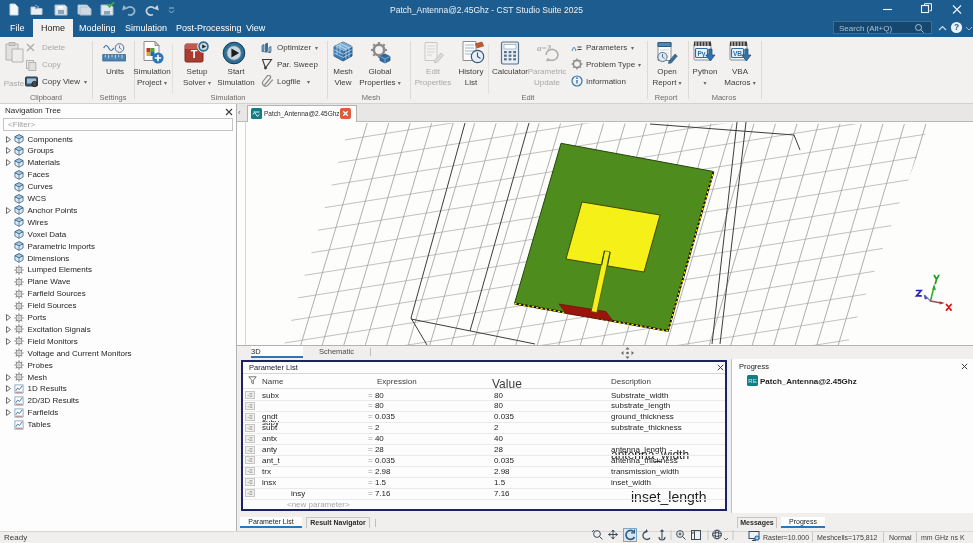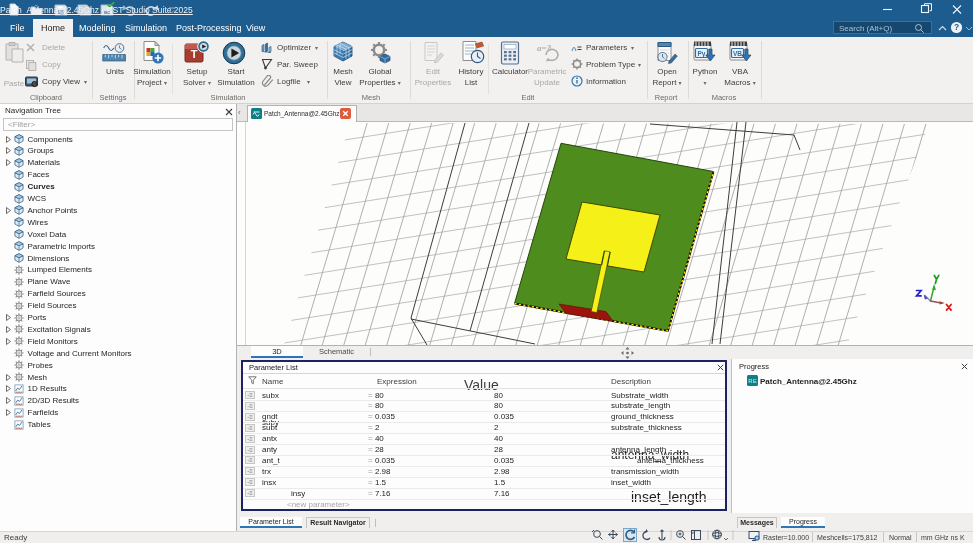--- a/index.html
+++ b/index.html
@@ -33,21 +33,21 @@
       <path d="M97,3 h10 l2,2 v8 h-12 z" fill="#dfe7ee" stroke="#a9bccb"></path>
       <rect x="100" y="9" width="6" height="3.6" fill="#8aa5ba" stroke="none"></rect>
       <path d="M103,2 l2.6,2.8 4.5,-4.6" stroke="#3fae3f" stroke-width="1.8" fill="none"></path>
       <path d="M122.5,6.5 a4.5,4 0 1,1 1.5,6" stroke="#9fb7c9" stroke-width="1.7" fill="none"></path>
       <path d="M119.5,3 l3.6,3.8 -5,1.6 z" fill="#9fb7c9" stroke="none"></path>
       <path d="M150.5,6.5 a4.5,4 0 1,0 -1.5,6" stroke="#c8d5df" stroke-width="1.7" fill="none"></path>
       <path d="M153.5,3 l-3.6,3.8 5,1.6 z" fill="#c8d5df" stroke="none"></path>
       <path d="M165,6 h5 M165,8.5 l2.5,2.5 2.5,-2.5" stroke="#9fb7c9" stroke-width="1" fill="none"></path>
     </g>
   </svg>
-<div class="ab" style="left:0;top:4.5px;width:973px;text-align:left;color:#eef2f6;font-size:8.5px;text-decoration:underline;">Patch_Antenna@2.45Ghz - CST Studio Suite 2025</div>
+<div class="ab" style="left:0;top:4.5px;width:973px;text-align:center;color:#eef2f6;font-size:8.5px;">Patch_Antenna@2.45Ghz - CST Studio Suite 2025</div>
 <svg class="ab" style="left:875px;top:0" width="98" height="19" viewBox="0 0 98 19">
     <g stroke="#f2f6fa" fill="none" stroke-width="1.1">
       <path d="M8,9.5 h9"></path>
       <rect x="46.5" y="5.5" width="7" height="7"></rect>
       <path d="M49.5,5.5 v-1.8 h7 v7 h-1.8" stroke-width="1"></path>
       <path d="M78,5.5 l8,8 m0,-8 l-8,8"></path>
     </g>
   </svg>
 <div class="ab" style="left:0;top:19px;width:973px;height:18px;background:#1d5c8e;"></div>
 <div class="ab tt" style="left:10px;top:23px;">File</div>
@@ -330,21 +330,21 @@
   </div>
 <div class="ab tree" style="left:27.5px;top:170.2px;">Faces</div>
 <div class="ab" style="left:14px;top:181.6px;width:10px;height:10px;">
     <svg width="10" height="10" viewBox="0 0 22 22" style="position:absolute;left:0;top:0">
 <path d="M11,1.5 L20,6 V15.5 L11,20.5 L2,15.5 V6 Z" fill="#dce8f2" stroke="#2e5a80" stroke-width="1.6"></path>
 <path d="M2,6 L11,10.5 L20,6" fill="none" stroke="#2e5a80" stroke-width="1.4"></path>
 <path d="M11,10.5 V20.5" stroke="#2e5a80" stroke-width="1.4"></path>
 <path d="M2,6 L11,10.5 20,6 11,1.5 Z" fill="#a8c8e0" stroke="#2e5a80" stroke-width="1.4"></path>
     </svg>
   </div>
-<div class="ab tree" style="left:27.5px;top:182.1px;font-weight:bold;">Curves</div>
+<div class="ab tree" style="left:27.5px;top:182.1px;">Curves</div>
 <div class="ab" style="left:14px;top:193.5px;width:10px;height:10px;">
     <svg width="10" height="10" viewBox="0 0 22 22" style="position:absolute;left:0;top:0">
 <path d="M11,1.5 L20,6 V15.5 L11,20.5 L2,15.5 V6 Z" fill="#dce8f2" stroke="#2e5a80" stroke-width="1.6"></path>
 <path d="M2,6 L11,10.5 L20,6" fill="none" stroke="#2e5a80" stroke-width="1.4"></path>
 <path d="M11,10.5 V20.5" stroke="#2e5a80" stroke-width="1.4"></path>
 <path d="M2,6 L11,10.5 20,6 11,1.5 Z" fill="#a8c8e0" stroke="#2e5a80" stroke-width="1.4"></path>
     </svg>
   </div>
 <div class="ab tree" style="left:27.5px;top:194.0px;">WCS</div>
 <svg class="ab" style="left:6px;top:206.9px" width="5" height="7" viewBox="0 0 5 7">
@@ -658,21 +658,21 @@
 <path d="M693.5,179 L688,173.5" stroke="#8888d8" stroke-width="1.5"></path>
 <path d="M690.8,176.4 l-4.2,-4.2 1.2,5.2 z" fill="#4a4ac0" stroke="none"></path>
 <path d="M679.5,168.5 h4.6 l-4.6,5.4 h4.6" stroke="#2222cc" stroke-width="1.7"></path>
 <path d="M693.5,179 L704,181" stroke="#995050" stroke-width="1.5"></path>
 <path d="M702.4,179.3 l5.4,1.6 -5,1.6 z" fill="#9a4040" stroke="none"></path>
 <path d="M709.5,182.5 l4.6,5.6 m0,-5.6 l-4.6,5.6" stroke="#e01010" stroke-width="1.7"></path>
 </g>
 </svg>
 <div class="ab" style="left:245px;top:122px;width:1px;height:223px;background:#d8d6d4;"></div>
 <div class="ab" style="left:237px;top:345px;width:736px;height:14px;background:#f0efee;border-top:1px solid #b4b2b0;box-sizing:border-box;"></div>
-<div class="ab" style="left:251px;top:346px;width:52px;height:12px;background:#fdfdfd;border-bottom:2px solid #2e75b6;box-sizing:border-box;text-align:center;font-size:7.5px;color:#1e1e1e;line-height:11px;">3D</div>
+<div class="ab" style="left:251px;top:346px;width:52px;height:12px;background:#fdfdfd;border-bottom:2px solid #2e75b6;box-sizing:border-box;font-size:7.5px;color:#1e1e1e;line-height:11px;">3D</div>
 <div class="ab" style="left:305px;top:346px;width:63px;height:12px;text-align:center;font-size:7.5px;color:#4a4a4a;line-height:12px;">Schematic</div>
 <div class="ab" style="left:370px;top:348px;width:1px;height:8px;background:#c0bebc;"></div>
 <svg class="ab" style="left:621px;top:347px" width="13" height="12" viewBox="0 0 13 12">
 <g fill="#6a6866">
       <path d="M6.5,0 l2,2.5 h-4 z"></path>
       <path d="M6.5,12 l2,-2.5 h-4 z"></path>
       <path d="M0,6 l2.5,-2 v4 z"></path>
       <path d="M13,6 l-2.5,-2 v4 z"></path>
       <circle cx="6.5" cy="6" r="1.3"></circle>
     </g>
@@ -682,21 +682,21 @@
 <div class="ab" style="left:249px;top:363px;font-size:7.5px;color:#1a1a1a;">Parameter List</div>
 <svg class="ab" style="left:717px;top:364px" width="7" height="7" viewBox="0 0 7 7">
     <path d="M0.8,0.8 l5.4,5.4 m0,-5.4 l-5.4,5.4" stroke="#3c3c3c" stroke-width="1"></path>
   </svg>
 <div class="ab" style="left:243px;top:373px;width:482px;height:1px;background:#d8d6d4;"></div>
 <svg class="ab" style="left:248px;top:376px" width="9" height="9" viewBox="0 0 9 9">
     <path d="M0.8,0.8 h7.4 l-2.9,3.4 v3.6 l-1.6,-1 v-2.6 z" fill="none" stroke="#6a6866" stroke-width="0.9"></path>
   </svg>
 <div class="ab" style="left:262px;top:377px;font-size:8px;color:#3c3c3c;">Name</div>
 <div class="ab" style="left:377px;top:377px;font-size:8px;color:#3c3c3c;">Expression</div>
-<div class="ab" style="left:464px;top:377px;font-size:14px;color:#3c3c3c;">Value</div>
+<div class="ab" style="left:492px;top:377px;font-size:12px;color:#3c3c3c;">Value</div>
 <div class="ab" style="left:611px;top:377px;font-size:8px;color:#3c3c3c;">Description</div>
 <div class="ab" style="left:243px;top:388px;width:482px;height:1px;background:#e4e2e0;"></div>
 <div class="ab" style="left:245px;top:391.0px;width:10px;height:8px;font-size:6px;color:#7a7a7a;border:1px solid #c8c6c4;line-height:7px;text-align:center;box-sizing:border-box;background:#f0efee;">-≡</div>
 <div class="ab" style="left:262px;top:390.5px;font-size:8px;color:#1e1e1e;">subx</div>
 <div class="ab" style="left:368px;top:390.5px;font-size:8px;color:#1e1e1e;"><span style="color:#9a9a9a">= </span>80</div>
 <div class="ab" style="left:494px;top:390.5px;font-size:8px;color:#1e1e1e;">80</div>
 <div class="ab" style="left:611px;top:390.5px;font-size:8px;color:#1e1e1e;">Substrate_width</div>
 <div class="ab" style="left:243px;top:400.4px;width:482px;height:1px;background:#eceae8;"></div>
 <div class="ab" style="left:245px;top:401.9px;width:10px;height:8px;font-size:6px;color:#7a7a7a;border:1px solid #c8c6c4;line-height:7px;text-align:center;box-sizing:border-box;background:#f0efee;">-≡</div>
 <div class="ab" style="left:262px;top:401.4px;font-size:8px;color:#1e1e1e;margin-top:17px;">suby</div>
@@ -725,21 +725,21 @@
 <div class="ab" style="left:245px;top:445.5px;width:10px;height:8px;font-size:6px;color:#7a7a7a;border:1px solid #c8c6c4;line-height:7px;text-align:center;box-sizing:border-box;background:#f0efee;">-≡</div>
 <div class="ab" style="left:262px;top:445.0px;font-size:8px;color:#1e1e1e;">anty</div>
 <div class="ab" style="left:368px;top:445.0px;font-size:8px;color:#1e1e1e;"><span style="color:#9a9a9a">= </span>28</div>
 <div class="ab" style="left:494px;top:445.0px;font-size:8px;color:#1e1e1e;">28</div>
 <div class="ab" style="left:611px;top:445.0px;font-size:8px;color:#1e1e1e;">antenna_length</div>
 <div class="ab" style="left:243px;top:454.9px;width:482px;height:1px;background:#eceae8;"></div>
 <div class="ab" style="left:245px;top:456.4px;width:10px;height:8px;font-size:6px;color:#7a7a7a;border:1px solid #c8c6c4;line-height:7px;text-align:center;box-sizing:border-box;background:#f0efee;">-≡</div>
 <div class="ab" style="left:262px;top:455.9px;font-size:8px;color:#1e1e1e;">ant_t</div>
 <div class="ab" style="left:368px;top:455.9px;font-size:8px;color:#1e1e1e;"><span style="color:#9a9a9a">= </span>0.035</div>
 <div class="ab" style="left:494px;top:455.9px;font-size:8px;color:#1e1e1e;">0.035</div>
-<div class="ab" style="left:637px;top:455.9px;font-size:8px;color:#1e1e1e;text-align:right;">antenna_thickness</div>
+<div class="ab" style="left:611px;top:455.9px;font-size:8px;color:#1e1e1e;text-align:right;">antenna_thickness</div>
 <div class="ab" style="left:243px;top:465.8px;width:482px;height:1px;background:#eceae8;"></div>
 <div class="ab" style="left:245px;top:467.3px;width:10px;height:8px;font-size:6px;color:#7a7a7a;border:1px solid #c8c6c4;line-height:7px;text-align:center;box-sizing:border-box;background:#f0efee;">-≡</div>
 <div class="ab" style="left:262px;top:466.8px;font-size:8px;color:#1e1e1e;">trx</div>
 <div class="ab" style="left:368px;top:466.8px;font-size:8px;color:#1e1e1e;"><span style="color:#9a9a9a">= </span>2.98</div>
 <div class="ab" style="left:494px;top:466.8px;font-size:8px;color:#1e1e1e;">2.98</div>
 <div class="ab" style="left:611px;top:466.8px;font-size:8px;color:#1e1e1e;">transmission_width</div>
 <div class="ab" style="left:243px;top:476.7px;width:482px;height:1px;background:#eceae8;"></div>
 <div class="ab" style="left:245px;top:478.2px;width:10px;height:8px;font-size:6px;color:#7a7a7a;border:1px solid #c8c6c4;line-height:7px;text-align:center;box-sizing:border-box;background:#f0efee;">-≡</div>
 <div class="ab" style="left:262px;top:477.7px;font-size:8px;color:#1e1e1e;">insx</div>
 <div class="ab" style="left:368px;top:477.7px;font-size:8px;color:#1e1e1e;"><span style="color:#9a9a9a">= </span>1.5</div>

